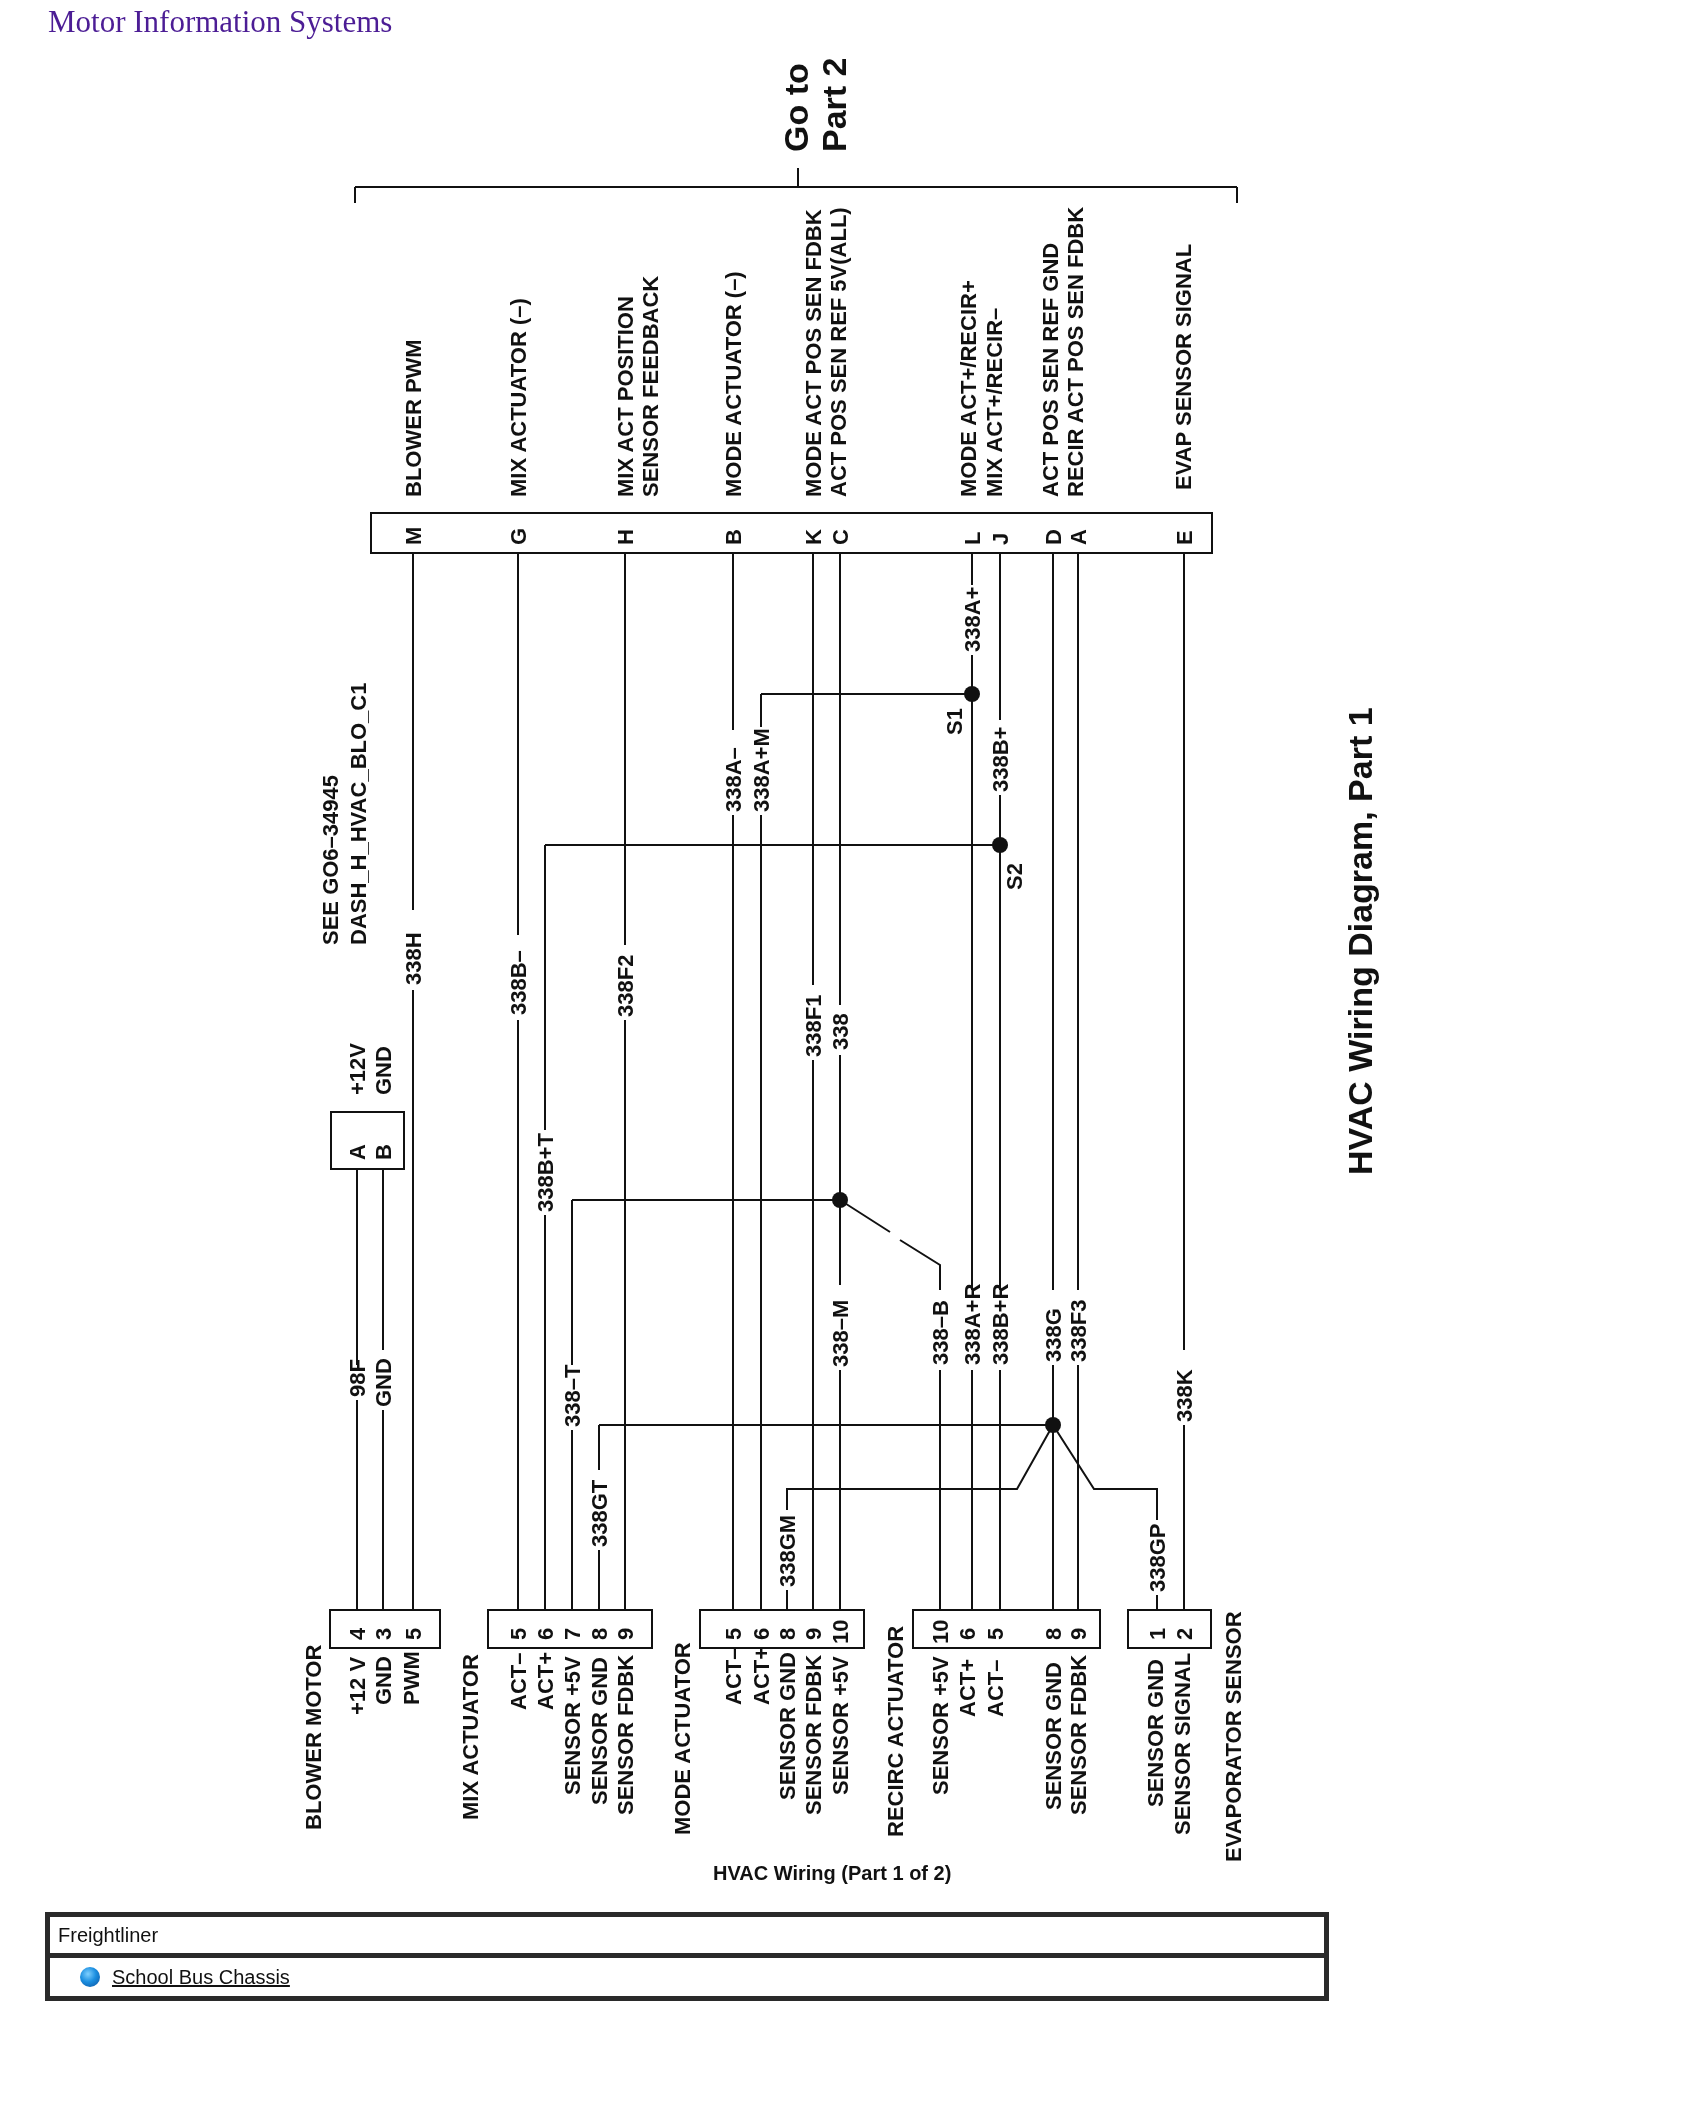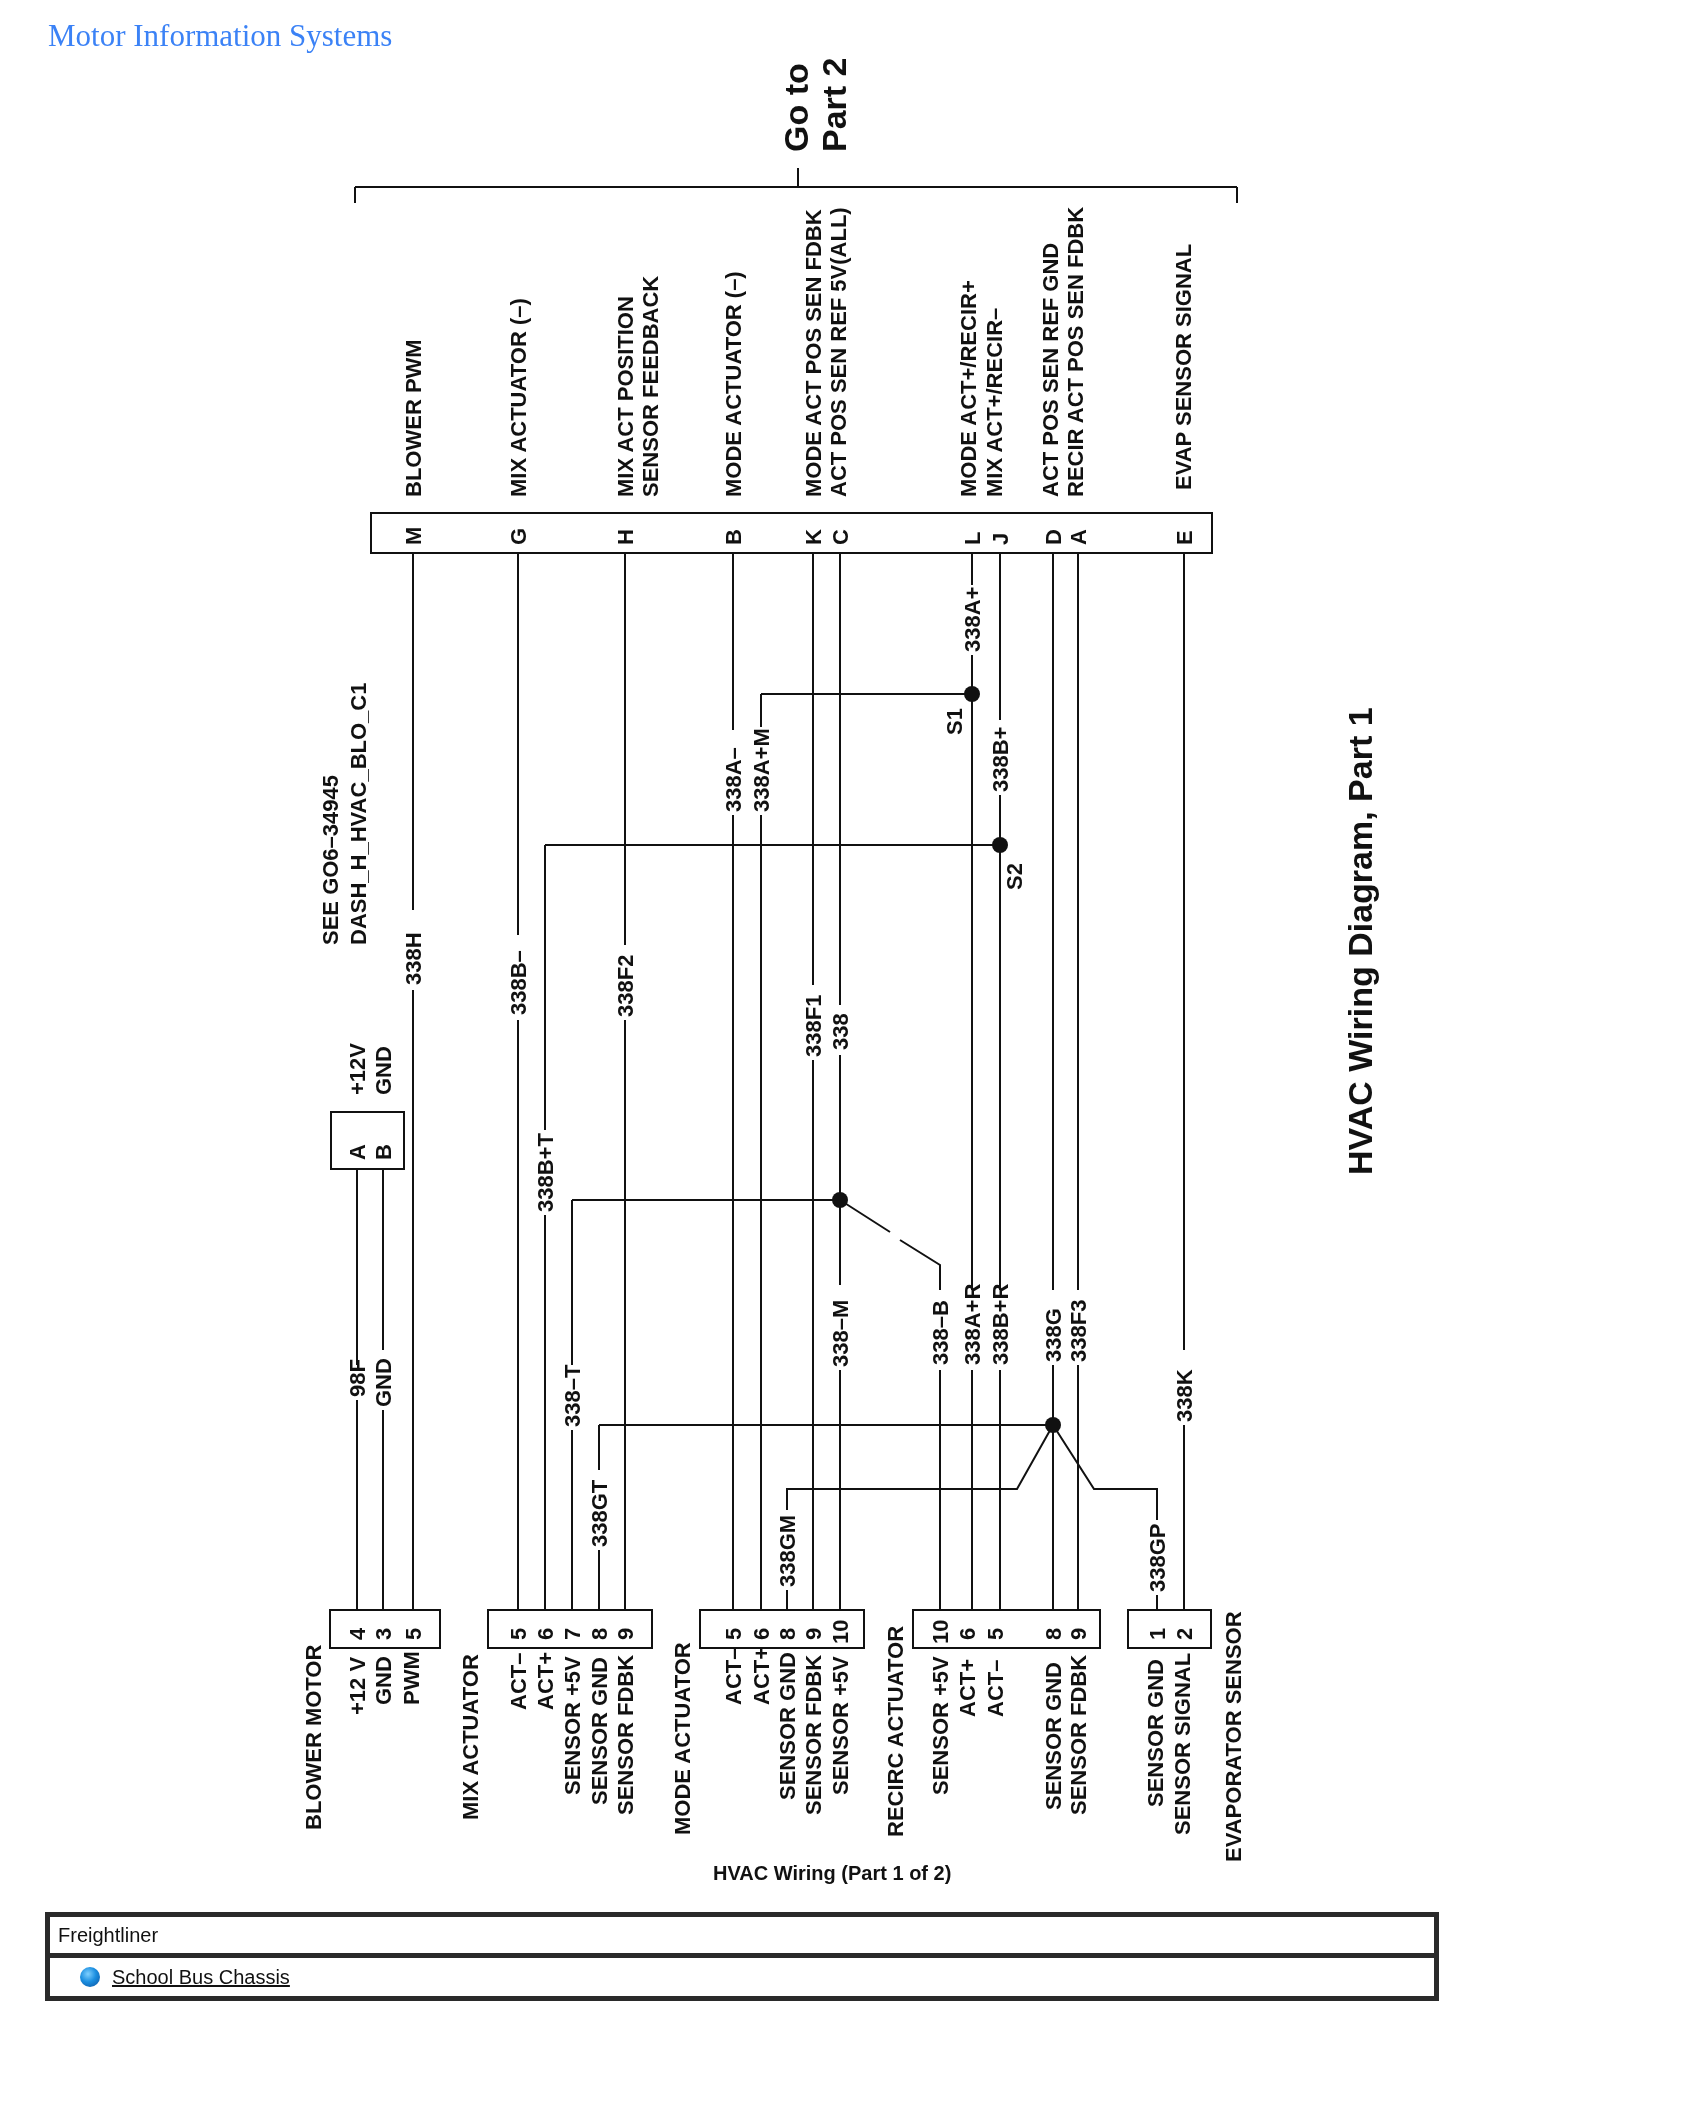--- a/index.html
+++ b/index.html
@@ -1,29 +1,29 @@
 <!DOCTYPE html>
 <html><head>
 <meta charset="utf-8">
 <style>
   html, body { margin: 0; padding: 0; background: #ffffff; }
   body { width: 1692px; height: 2128px; position: relative; overflow: hidden; }
   .header-title {
-    position: absolute; left: 48px; top: 18px;
-    font-family: "Liberation Serif", serif; font-size: 31px; color: #3b82f6;
+    position: absolute; left: 48px; top: 4px;
+    font-family: "Liberation Serif", serif; font-size: 31px; color: #4c1d95;
   }
   svg.diagram { position: absolute; left: 0; top: 0; }
   svg text { font-family: "Liberation Sans", sans-serif; fill: #111; }
   .lblb { font-size: 22px; font-weight: bold; }
   .pin { font-size: 22px; font-weight: bold; }
   .big { font-size: 34px; font-weight: bold; }
   .wire { stroke: #111; stroke-width: 2; fill: none; }
   .box { stroke: #111; stroke-width: 2; fill: #fff; }
   .footer-table {
-    position: absolute; left: 45px; top: 1912px; width: 1394px;
+    position: absolute; left: 45px; top: 1912px; width: 1284px;
     border: 5px solid #2a2a2a; box-sizing: border-box; background: #2a2a2a;
   }
   .footer-row {
     background: #fff; height: 36px; display: flex; align-items: center;
     font-family: "Liberation Sans", sans-serif; font-size: 20px; color: #111;
     padding-left: 8px;
   }
   .footer-row + .footer-row { margin-top: 5px; height: 38px; text-decoration: underline; }
   .bullet-icon {
     display: inline-block; width: 20px; height: 20px; border-radius: 50%;

